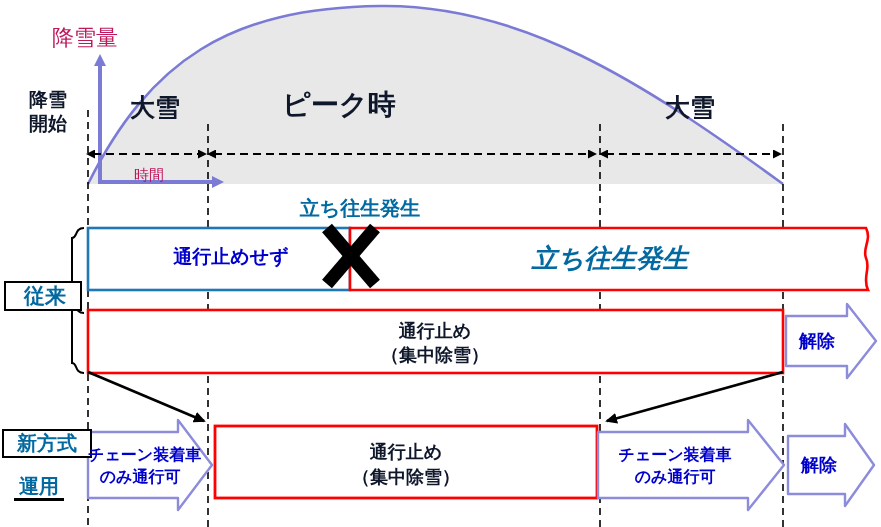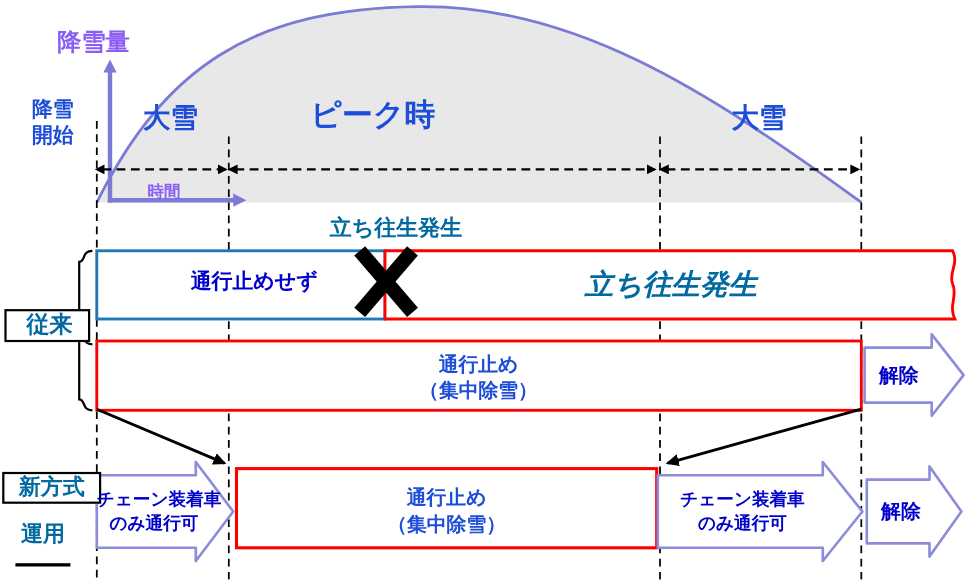--- a/index.html
+++ b/index.html
@@ -23,46 +23,46 @@
     top: 0;
     width: 881px;
     height: 527px;
   }
   .lbl {
     position: absolute;
     white-space: pre;
     line-height: 1.15;
   }
   .red-bold {
-    color: #1d4ed8;
+    color: #0f172a;
     font-weight: bold;
   }
   .blue-bold {
     color: #0000cc;
     font-weight: bold;
   }
   .black-bold {
     color: #0369a1;
     font-weight: bold;
   }
   .axis-lbl {
-    color: #8b5cf6;
-    font-weight: bold;
+    color: #be185d;
+    font-weight: normal;
   }
   .ctr {
     text-align: center;
   }
   .boxed {
     border: 2px solid #000000;
     background: #ffffff;
     padding: 1px 6px;
   }
   .uline {
     border-bottom: 3px solid #000000;
-    padding-bottom: 14px;
+    padding-bottom: 0px;
   }
 </style>
 </head>
 <body>
 
 <div id="stage">
 
   <svg id="svg-layer" viewBox="0 0 881 527">
 
     <defs>

